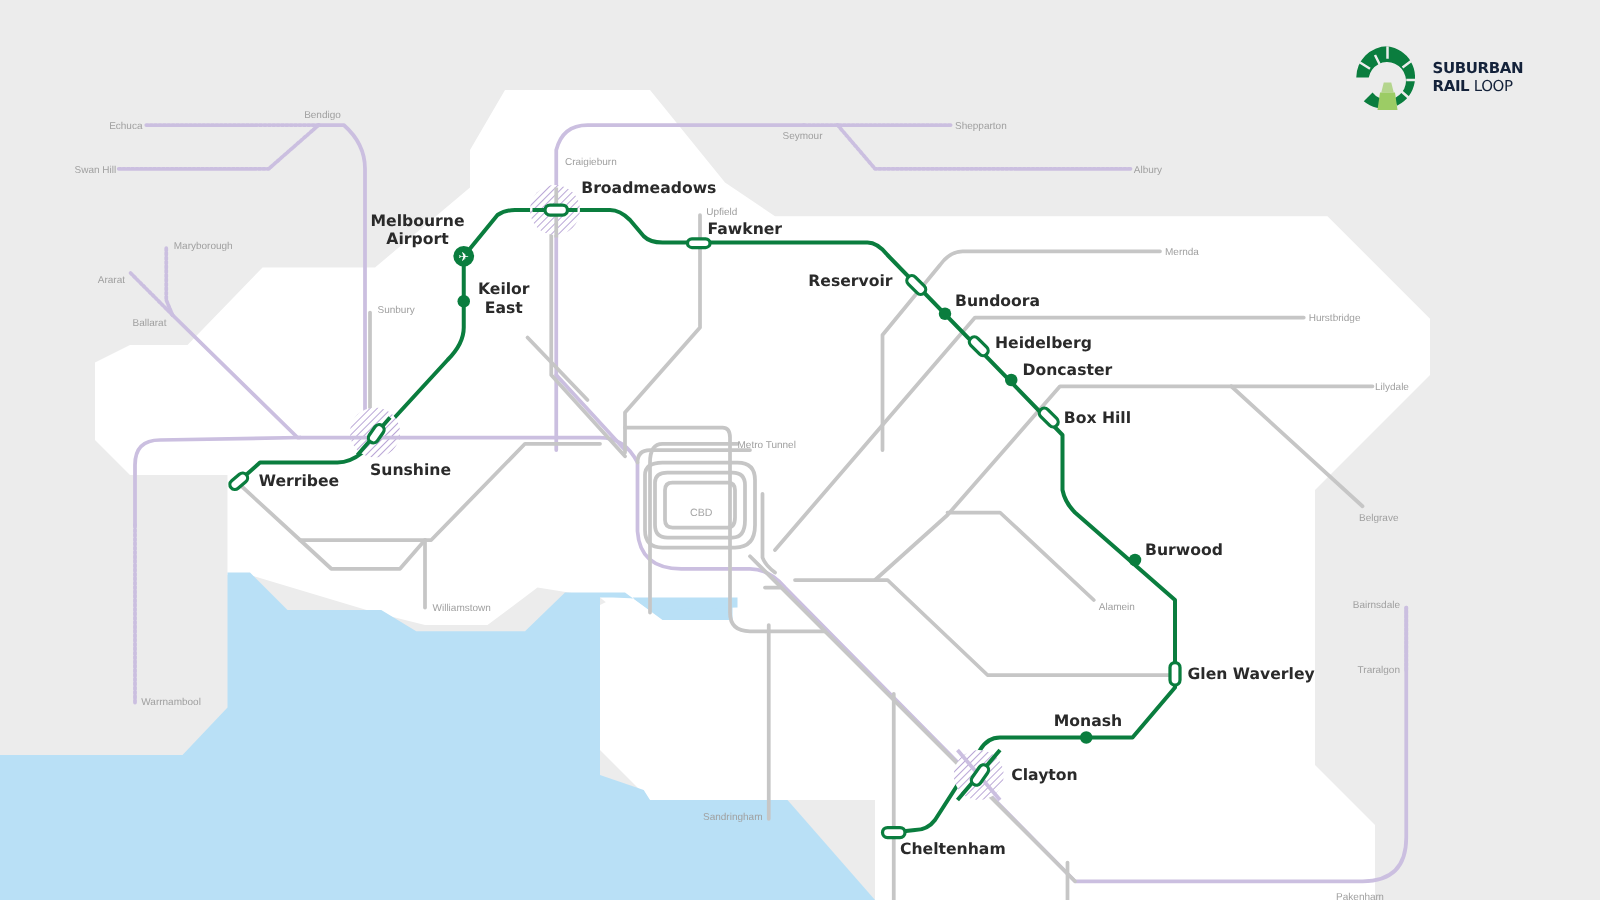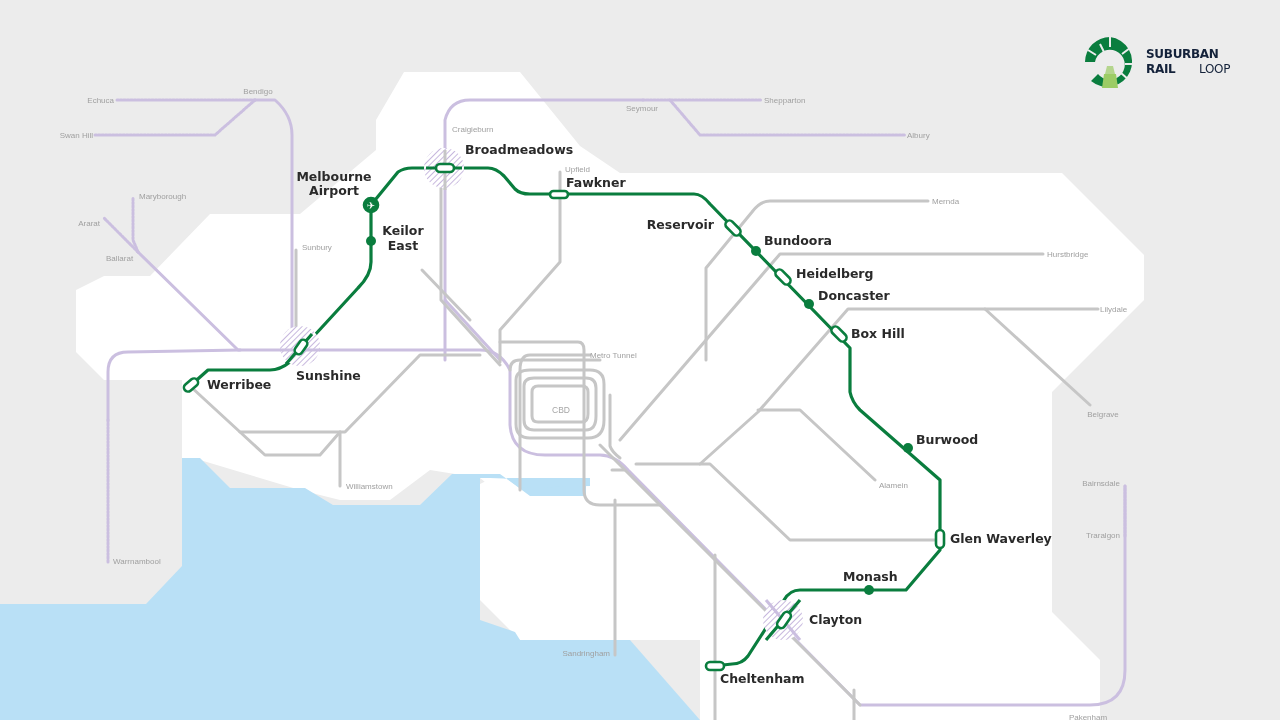--- a/index.html
+++ b/index.html
@@ -4,21 +4,21 @@
 <style>
   html, body { margin: 0; padding: 0; }
   body { width: 1280px; height: 720px; overflow: hidden; background: #ececec; font-family: "Liberation Sans", sans-serif; }
   #map { position: absolute; left: 0; top: 0; width: 1280px; height: 720px; }
   .lbl-major { font-family: "DejaVu Sans", sans-serif; font-size: 12.5px; font-weight: bold; fill: #2a2a2a; }
   .lbl-minor { font-family: "Liberation Sans", sans-serif; font-size: 8px; fill: #a0a0a0; }
   .lbl-cbd { font-family: "Liberation Sans", sans-serif; font-size: 8.5px; fill: #a6a6a6; }
   .logo { position: absolute; left: 1082px; top: 34px; display: flex; align-items: center; }
   .logo-text { margin-left: 8px; line-height: 15px; font-family: "DejaVu Sans", sans-serif; font-size: 12px; color: #14223a; letter-spacing: -0.3px; }
   .logo-text .b { font-weight: bold; }
-  .logo-text .l { font-weight: normal; margin-left: 20px; }
+  .logo-text .l { font-weight: normal; }
 </style>
 </head>
 <body>
 
 <svg id="map" viewBox="0 0 1280 720" xmlns="http://www.w3.org/2000/svg">
   <defs>
     <pattern id="hatch" width="4" height="4" patternUnits="userSpaceOnUse" patternTransform="rotate(45)">
       <rect width="4" height="4" fill="#ffffff"></rect>
       <line x1="0" y1="0" x2="0" y2="4" stroke="#b9a6d6" stroke-width="1.6"></line>
     </pattern>

